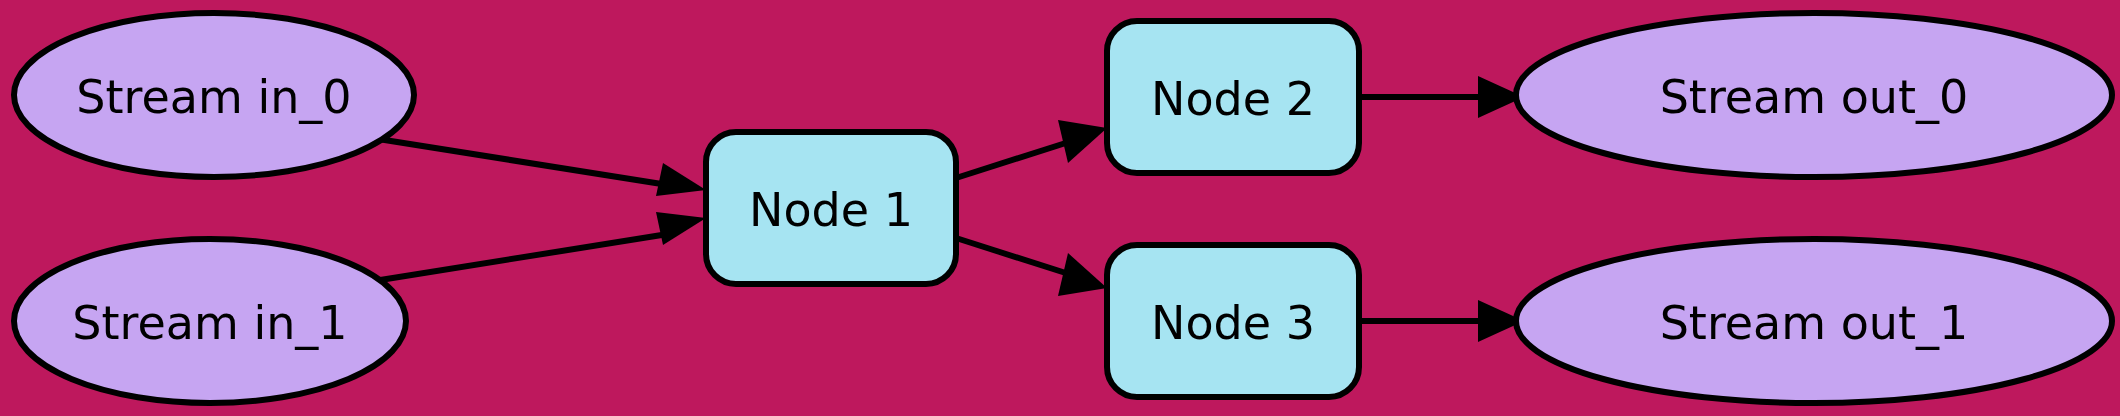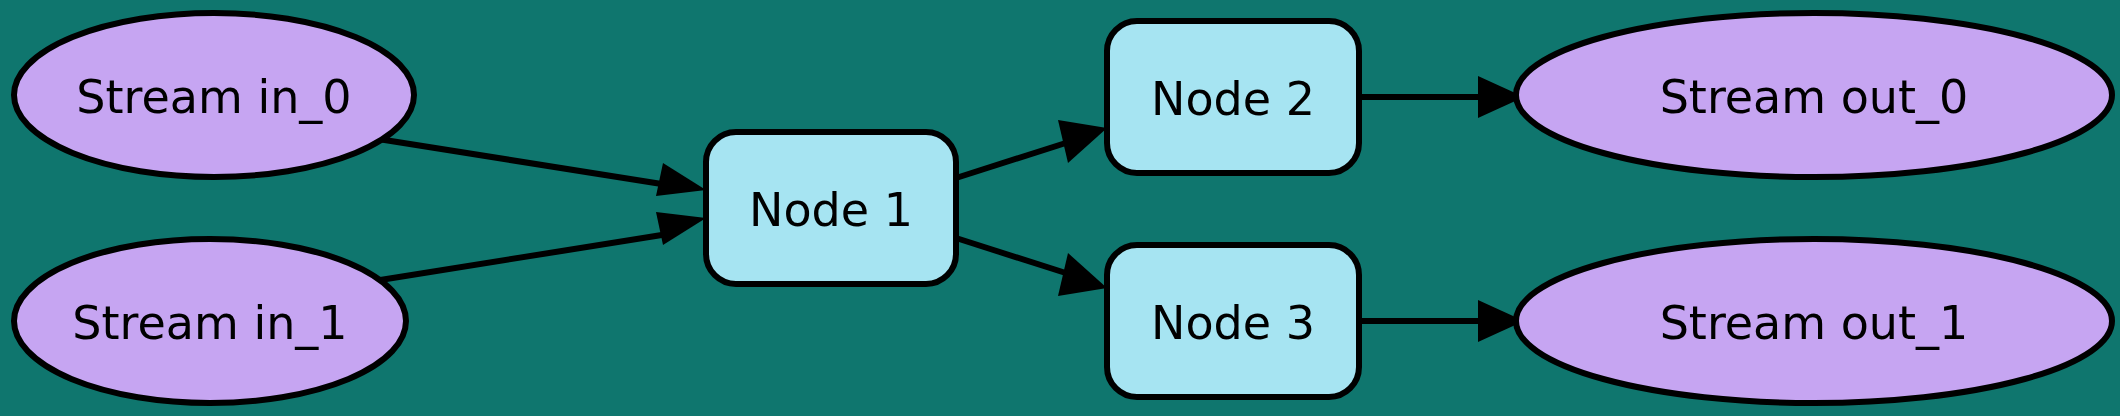--- a/index.html
+++ b/index.html
@@ -7,21 +7,21 @@
     padding: 0;
     background: #ffffff;
   }
   body {
     font-family: "DejaVu Sans", "Liberation Sans", sans-serif;
   }
   #graph-canvas {
     position: relative;
     width: 2120px;
     height: 416px;
-    background: #0f766e;
+    background: #be185d;
     overflow: hidden;
   }
   #graph-svg {
     position: absolute;
     top: 0;
     left: 0;
     width: 2120px;
     height: 416px;
     display: block;
   }

